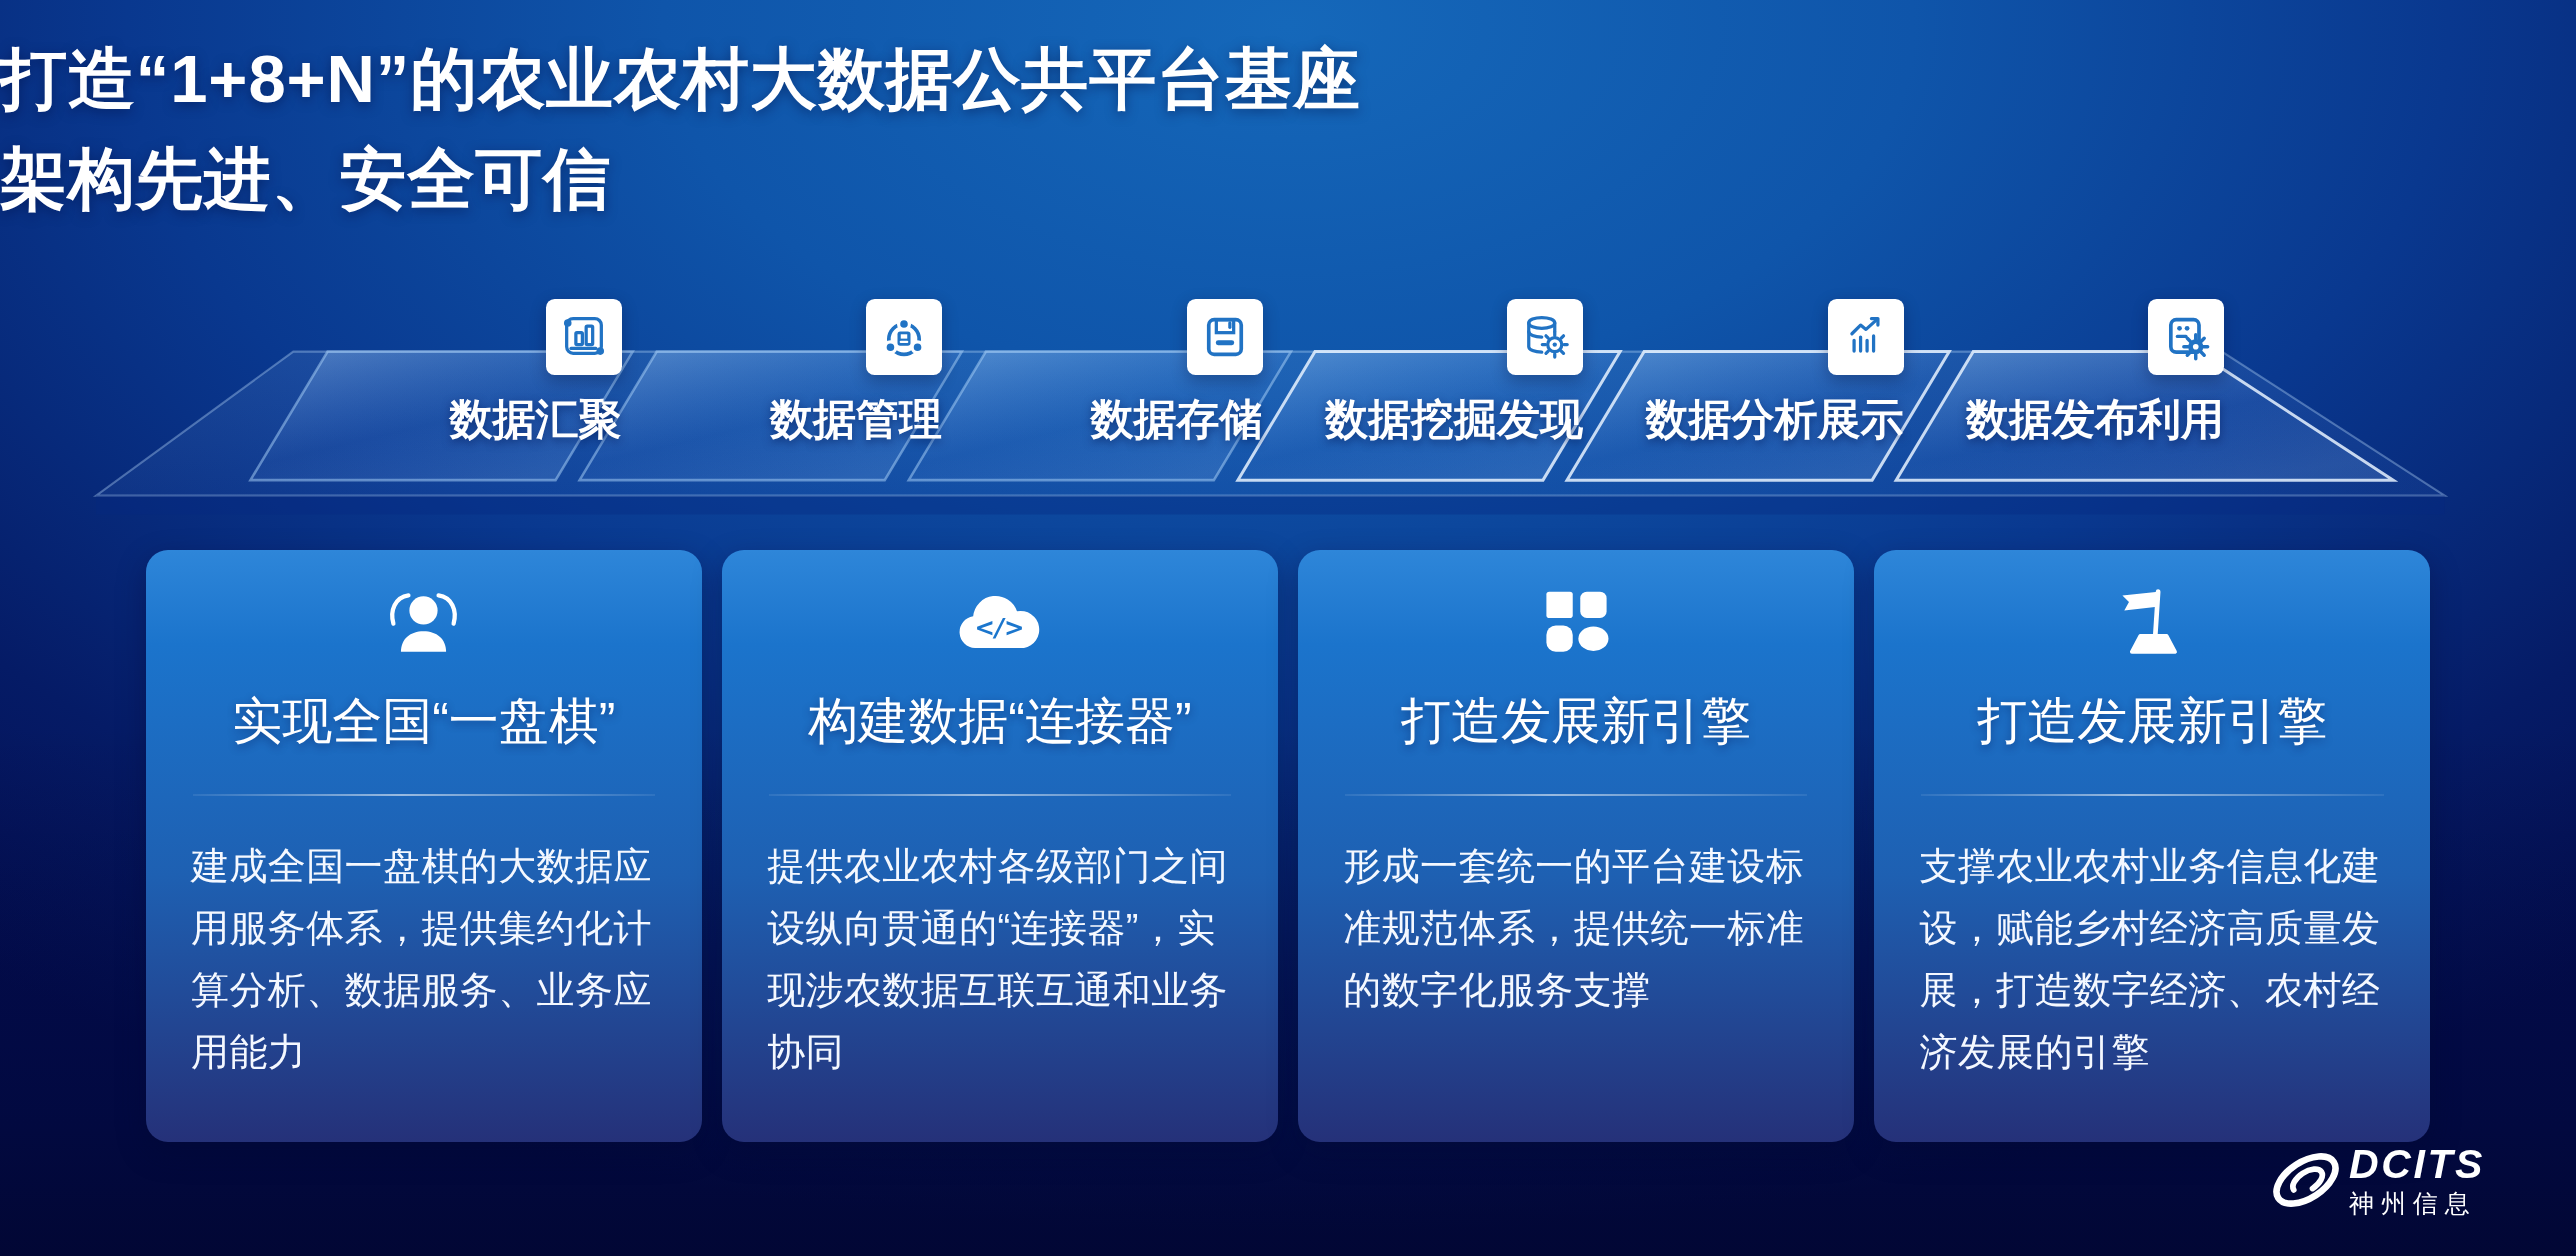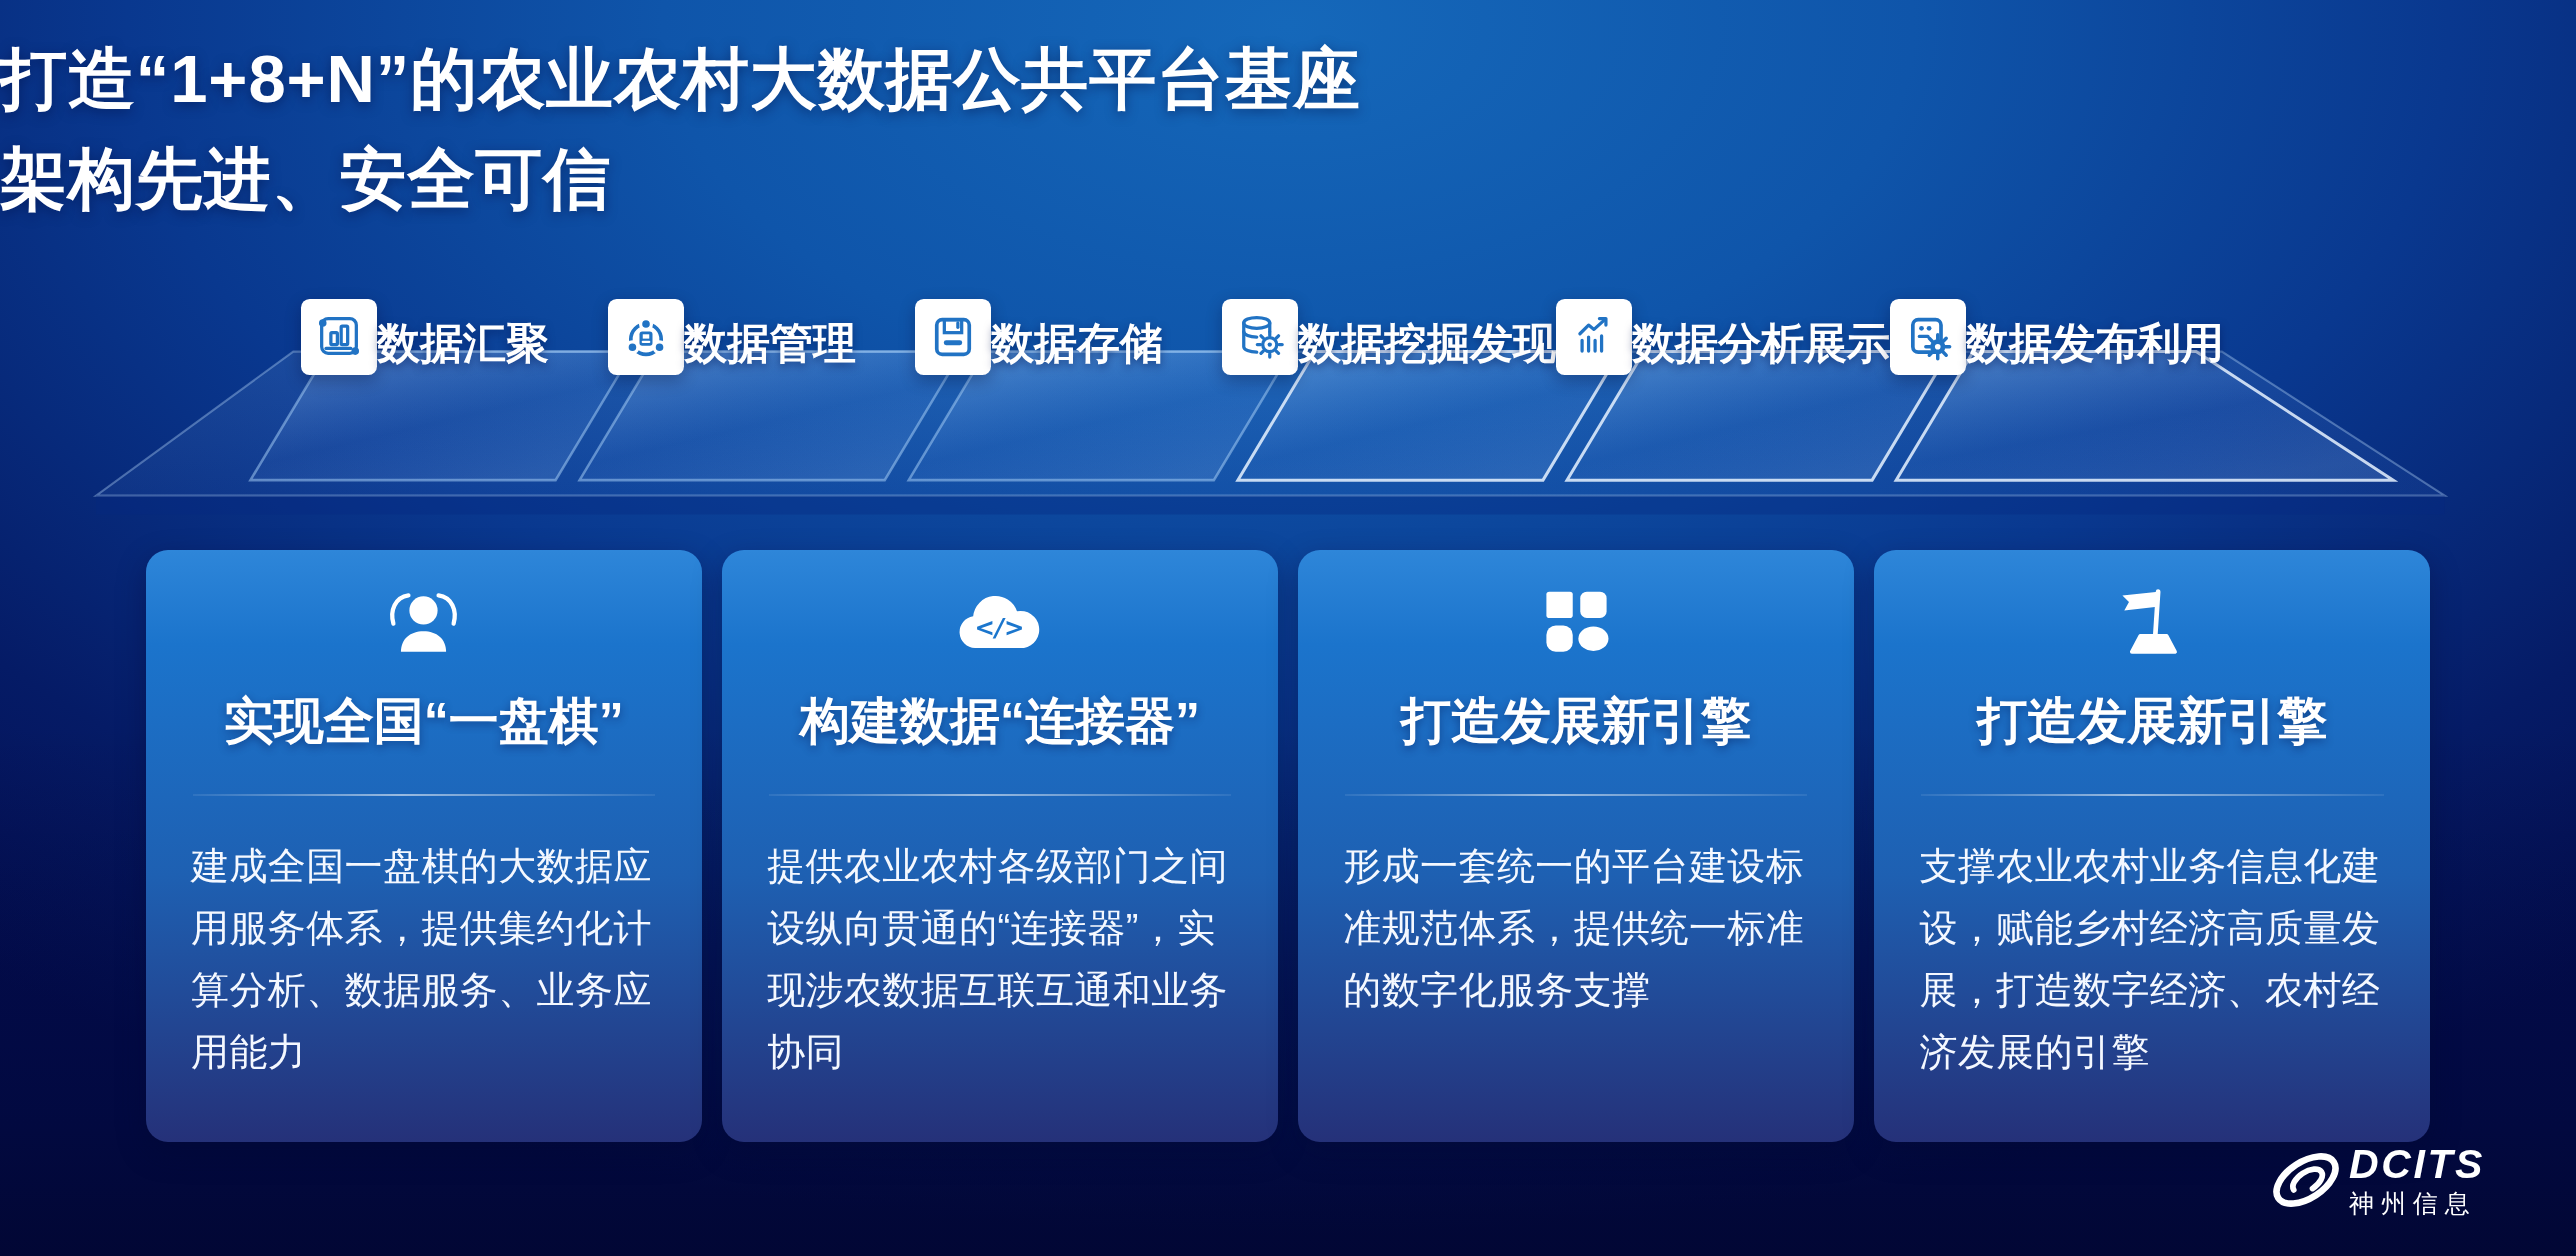--- a/index.html
+++ b/index.html
@@ -15,34 +15,34 @@
     background:linear-gradient(180deg, rgba(2,8,60,0) 58%, rgba(1,5,45,.45) 88%, rgba(1,4,40,.7) 100%);
   }
   
   .title{position:absolute;top:29px;left:0;width:100%;z-index:3;}
   .title-line{font-size:67px;font-weight:700;line-height:100px;letter-spacing:0.9px;
     text-shadow:0 3.4px 12px rgba(0,15,70,.5);}
   
   .band-svg{position:absolute;left:77px;top:343px;z-index:1;}
   
   .steps{position:absolute;left:301px;top:299px;width:1923px;height:172px;display:flex;z-index:2;}
-  .step{flex:1;display:flex;flex-direction:row;align-items:flex-start;}
+  .step{flex:1;display:flex;flex-direction:column;align-items:flex-end;}
   .tile{width:76px;height:76px;background:#fff;border-radius:8.6px;
     display:flex;align-items:center;justify-content:center;
     box-shadow:0 5.2px 15.5px rgba(2,10,50,.30);}
   .step-label{margin-top:15.5px;font-size:43px;font-weight:700;white-space:nowrap;
     text-shadow:0 2.6px 8.6px rgba(0,20,80,.55);}
   
   .cards{position:absolute;left:146px;top:550px;width:2284px;height:592px;display:flex;gap:20.6px;z-index:2;}
   .card{flex:1;border-radius:22px;overflow:hidden;
     background:linear-gradient(180deg,#2e86d9 0%,#1b74cc 16%,#1e60b2 55%,#253179 100%);
     box-shadow:0 10.3px 29px rgba(2,10,50,.35);
     display:flex;flex-direction:column;align-items:center;}
   .card-icon{margin-top:34px;height:82px;display:flex;align-items:center;justify-content:center;}
-  .card-title{margin-top:22px;font-size:50px;font-weight:700;white-space:nowrap;
+  .card-title{margin-top:22px;font-size:50px;font-weight:400;white-space:nowrap;
     text-shadow:0 2.6px 8.6px rgba(0,20,80,.45);}
   .card-divider{margin-top:39px;width:calc(100% - 93px);height:1.7px;
     background:linear-gradient(90deg,rgba(255,255,255,.08),rgba(255,255,255,.55) 45%,rgba(255,255,255,.08));}
   .card-body{margin:39px 45px 0 45px;font-size:38px;line-height:62px;letter-spacing:0.4px;
     color:#f4f8ff;align-self:stretch;}
   
   .logo{position:absolute;right:91px;bottom:38px;display:flex;align-items:center;gap:0;z-index:3;}
   .logo-text{display:flex;flex-direction:column;line-height:1;}
   .logo-wordmark{font-size:41px;font-weight:700;font-style:italic;letter-spacing:2.6px;}
   .logo-subtitle{margin-top:6.9px;font-size:25px;letter-spacing:6.9px;}

